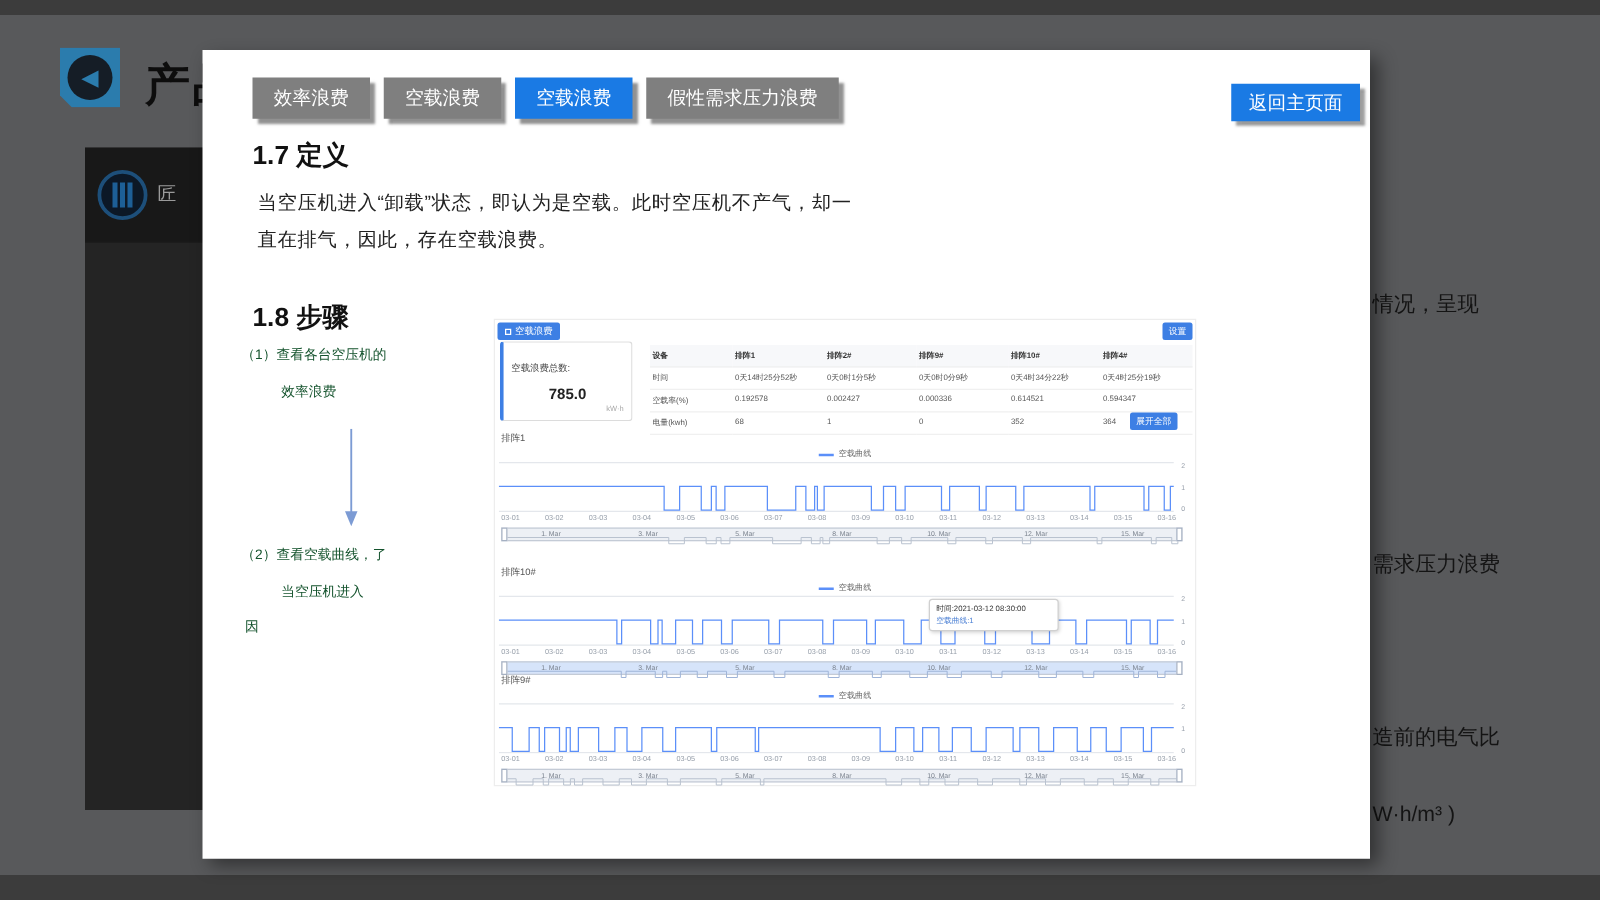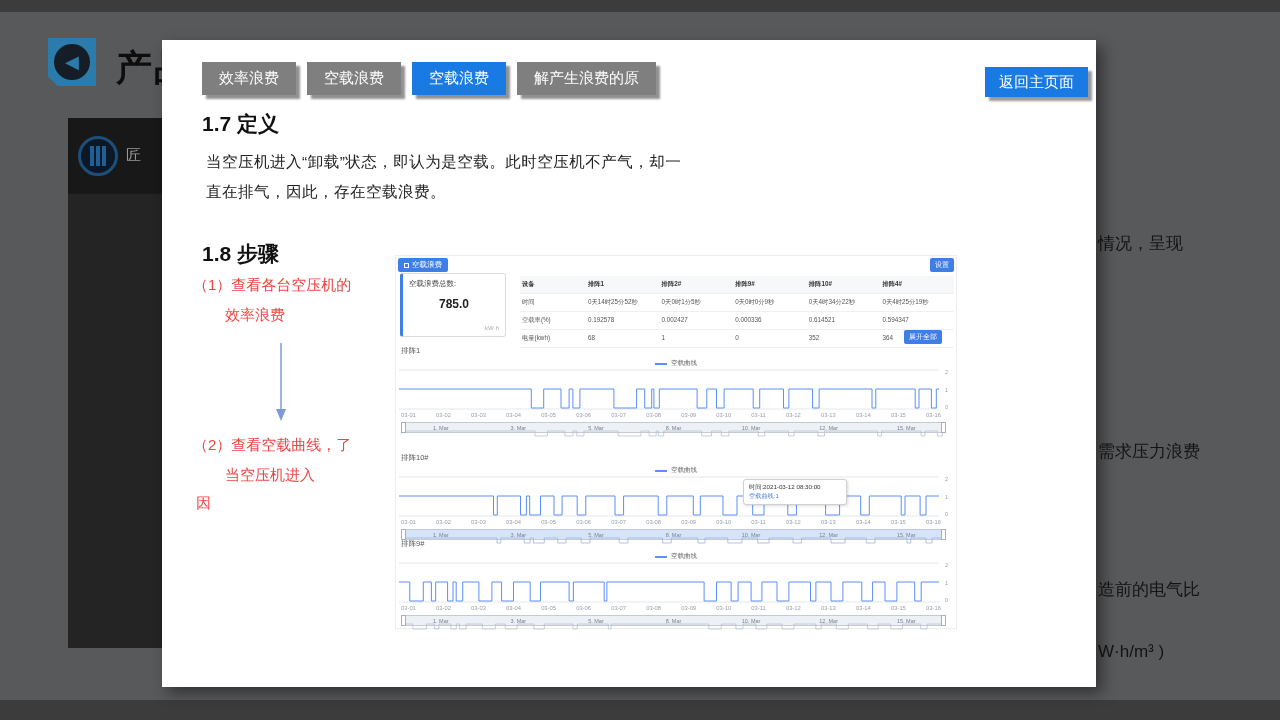--- a/index.html
+++ b/index.html
@@ -41,38 +41,38 @@
     background:#7f7f7f; color:#fff; font-size:15px; font-family:inherit; white-space:nowrap;
     box-shadow:4px 4px 2px rgba(55,55,55,0.55); }
   .tab.active { background:#1a7ae4; }
   .back-btn { position:absolute; top:27px; right:8px; height:30px; padding:0 14px; border:none; cursor:pointer;
     background:#1a7ae4; color:#fff; font-size:15px; font-family:inherit;
     box-shadow:4px 4px 2px rgba(55,55,55,0.5); }
 
   .h-def, .h-steps { position:absolute; left:40px; font-size:21px; font-weight:bold; color:#111; }
   .h-def { top:70px; } .h-steps { top:200px; }
   .def-line { position:absolute; left:44px; font-size:15.5px; color:#222; letter-spacing:0.5px; white-space:nowrap; }
-  .step-line { position:absolute; font-size:15px; color:#ef4444; white-space:nowrap; }
+  .step-line { position:absolute; font-size:11px; color:#14532d; white-space:nowrap; }
 
   .step-arrow { position:absolute; left:112px; top:303px; }
 
   
   .dash { position:absolute; left:234px; top:216px; width:560px; height:372px; background:#fff;
     box-shadow:0 0 0 1px #ededed; font-family:"Liberation Sans","DejaVu Sans",sans-serif; }
   .dash-badge { position:absolute; left:2px; top:2px; height:14px; padding:0 6px; background:#3d7fe4; border-radius:2px;
     color:#fff; font-size:7.5px; display:flex; align-items:center; gap:3px; }
   .dash-badge .sq { width:5px; height:5px; border:1px solid #fff; }
   .mini-btn { position:absolute; background:#3d7fe4; border:none; border-radius:2px; color:#fff; font-size:7px;
     font-family:inherit; padding:2px 5px; cursor:pointer; }
   .btn-settings { right:2px; top:2px; }
   .btn-expand { left:508px; top:74px; }
 
   .sum-card { position:absolute; left:4px; top:17px; width:106px; height:64px; background:#fff;
     border:1px solid #dcdcdc; border-left:3px solid #3d7fe4; border-radius:3px; padding:5px 6px; }
-  .sum-label { font-size:7.5px; color:#444; }
+  .sum-label { font-size:7.5px; color:#444;margin-top:11px; }
   .sum-value { font-size:12px; font-weight:bold; color:#222; text-align:center; margin-top:8px; }
   .sum-unit { position:absolute; right:6px; bottom:5px; font-size:6px; color:#a8a8a8; }
 
   .dev-table { position:absolute; left:124px; top:20px; width:434px; display:grid;
     grid-template-columns:66px repeat(5,73.6px); font-size:6.3px; color:#555; }
   .dev-table .cell { padding:4px 2px; border-bottom:1px solid #f0f0f0; overflow:hidden; white-space:nowrap; }
   .dev-table .hd { background:#f7f8fa; color:#333; font-weight:bold; }
 
   .chart-block { position:absolute; left:3px; right:3px; height:104px; }
   .chart-name { position:absolute; left:2px; top:0; font-size:7.5px; color:#555; }
@@ -117,21 +117,21 @@
   <div class="clip-text" style="top:428px">需求压力浪费</div>
   <div class="clip-text" style="top:566px">造前的电气比</div>
   <div class="clip-text" style="top:630px">W·h/m³ )</div>
 </div>
 
 <div class="modal">
   <div id="tabs-host">
       <button class="tab" style="left: 40px;">效率浪费</button>
       <button class="tab" style="left: 145px;">空载浪费</button>
       <button class="tab active" style="left: 250px;">空载浪费</button>
-      <button class="tab" style="left: 355px;">解产生浪费的原</button>
+      <button class="tab" style="left: 355px;">假性需求压力浪费</button>
     </div>
   <button class="back-btn">返回主页面</button>
 
   <div class="h-def">1.7 定义</div>
   <div class="def-line" style="top:112px">当空压机进入“卸载”状态，即认为是空载。此时空压机不产气，却一</div>
   <div class="def-line" style="top:142px">直在排气，因此，存在空载浪费。</div>
 
   <div class="h-steps">1.8 步骤</div>
   <div class="step-line" style="left:31px; top:236px">（1）查看各台空压机的</div>
   <div class="step-line" style="left:63px; top:266px">效率浪费</div>

